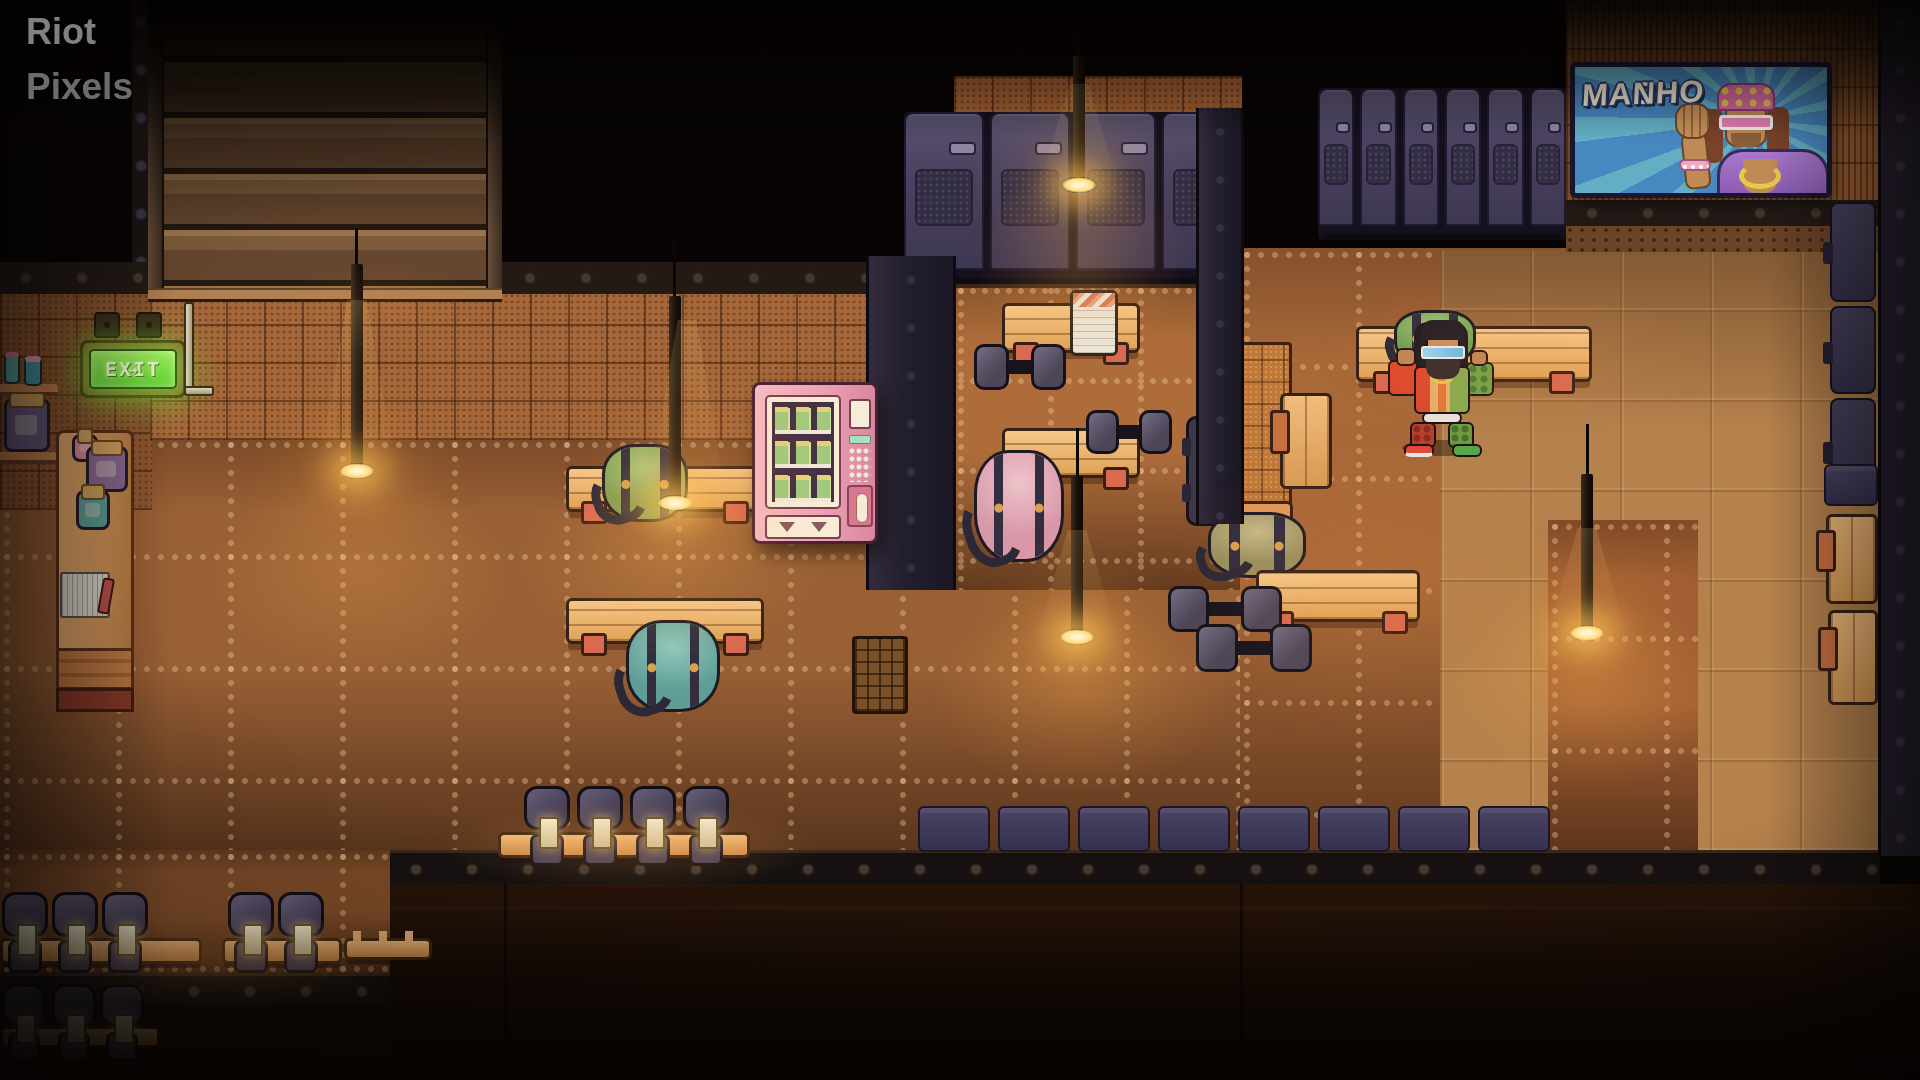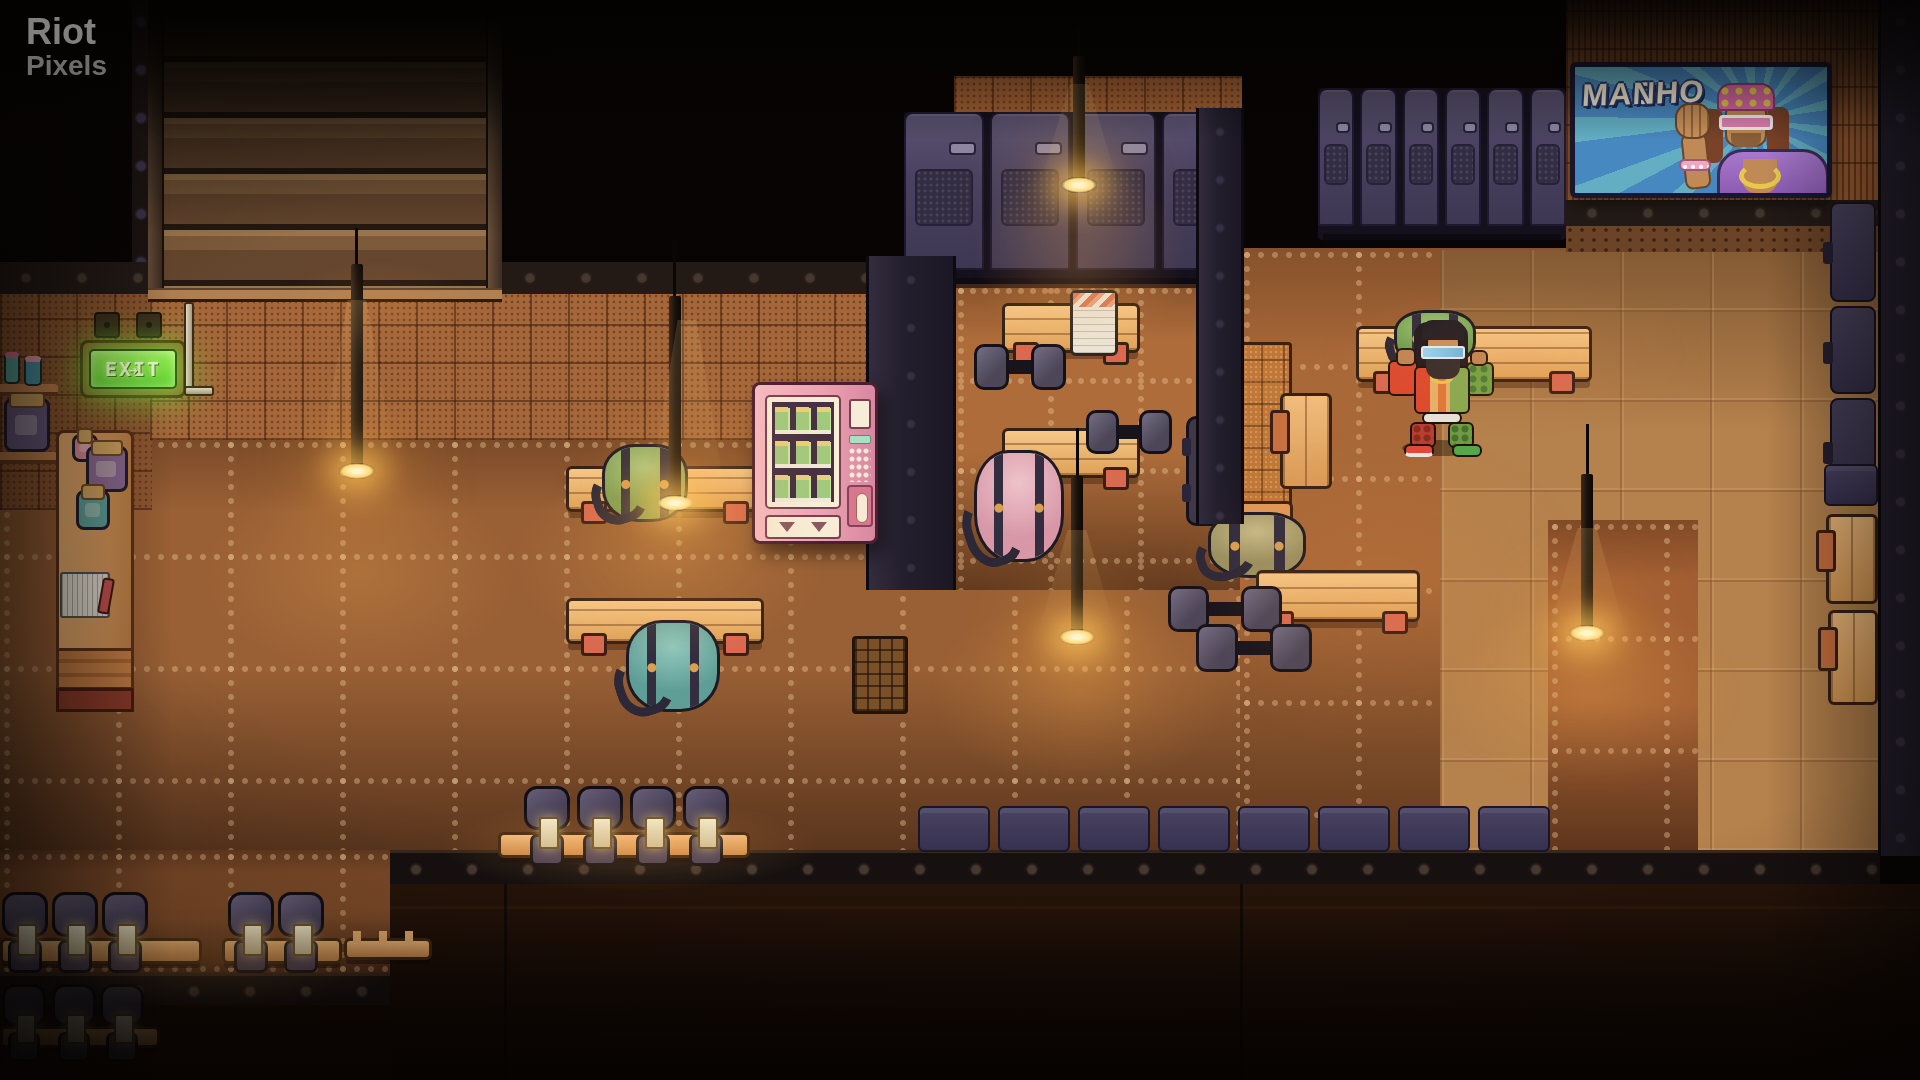--- a/index.html
+++ b/index.html
@@ -234,21 +234,21 @@
 
   
   #vignette{inset:0;z-index:60;pointer-events:none;background:
     linear-gradient(180deg, rgba(4,2,1,.88) 0%, rgba(4,2,1,0) 13%),
     linear-gradient(0deg, rgba(4,2,1,.75) 0%, rgba(4,2,1,0) 16%),
     linear-gradient(90deg, rgba(4,2,1,.55) 0%, rgba(4,2,1,0) 9%),
     linear-gradient(270deg, rgba(4,2,1,.5) 0%, rgba(4,2,1,0) 8%),
     radial-gradient(130% 100% at 58% 45%, rgba(0,0,0,0) 40%, rgba(6,3,2,.45) 78%, rgba(5,2,1,.85) 100%);}
   #watermark{left:26px;top:14px;z-index:70;color:rgba(160,160,160,.8);font-weight:bold;line-height:1.0;pointer-events:none;}
   #watermark .l1{position:relative;font-size:36px;letter-spacing:0;}
-  #watermark .l2{position:relative;font-size:28px;margin-top:2px;color:rgba(150,150,150,.72);}
+  #watermark .l2{position:relative;font-size:37px;margin-top:18px;color:rgba(150,150,150,.72);}
 </style>
 </head>
 <body>
 
 <div id="viewport">
 
   <div class="floor" id="floorL" style="left:0;top:438px;width:1240px;height:414px;--fc:#9a6035;"></div>
   <div class="floor" id="floorL2" style="left:0;top:850px;width:392px;height:125px;--fc:#7c4a28;"></div>
   <div class="floor floor-fine" id="floorAlcove" style="left:954px;top:284px;width:288px;height:306px;--fc:#ae6c3a;"></div>
   <div class="floor" id="floorRight" style="left:1240px;top:248px;width:640px;height:606px;--fc:#a86838;"></div>

